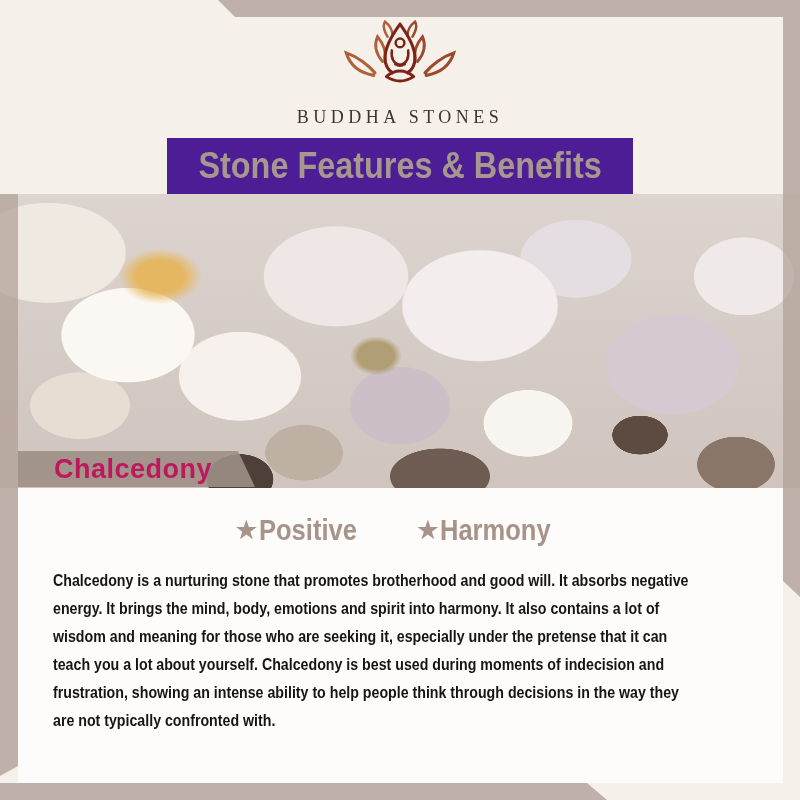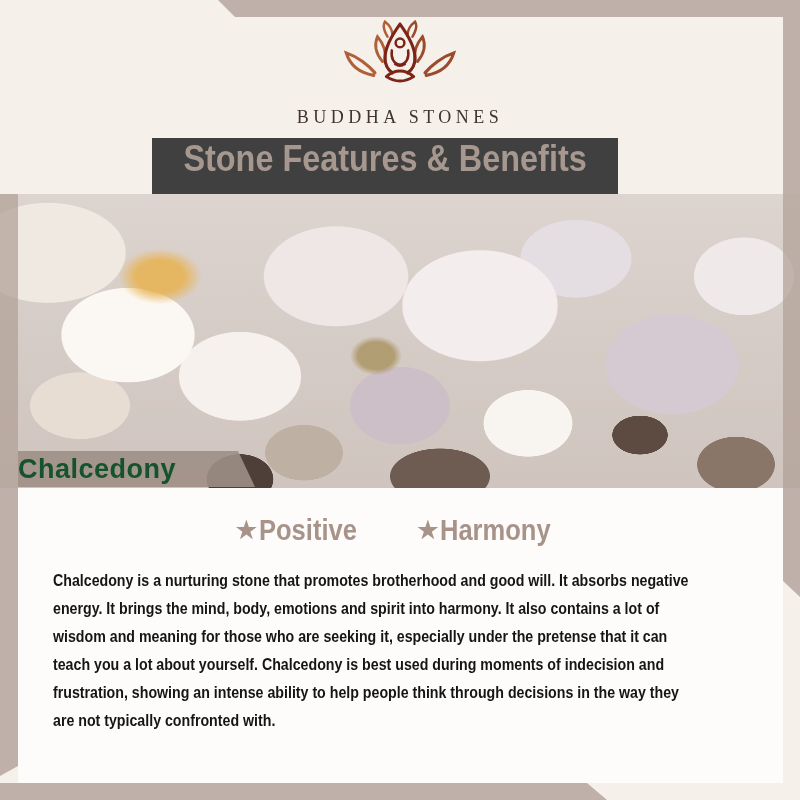--- a/index.html
+++ b/index.html
@@ -21,22 +21,22 @@
   .right-col-cream{position:absolute;left:783px;top:597px;width:17px;height:203px;background:#f5f0ea;}
   .bottom-bar{left:0;top:783px;width:800px;height:17px;
     clip-path:polygon(0 0,587px 0,607px 17px,0 17px);}
 
   
   .logo-block{position:absolute;left:0;top:20px;width:800px;display:flex;flex-direction:column;align-items:center;}
   .logo-block svg{display:block;}
   .brand-name{margin-top:5px;font-family:"Liberation Serif",serif;font-size:18px;letter-spacing:4.5px;color:#3f352d;}
 
   
-  .title-band{position:absolute;left:152px;top:138px;width:466px;height:56px;background:#404040;
-    display:flex;align-items:flex-start;justify-content:center;}
+  .title-band{position:absolute;left:167px;top:138px;width:466px;height:56px;background:#4c1d95;
+    display:flex;align-items:center;justify-content:center;}
   .title-band h1{margin:0;font-size:36px;font-weight:bold;color:#a6978f;white-space:nowrap;
     transform:scaleX(0.9);transform-origin:center;letter-spacing:0px;}
 
   
   .photo{position:absolute;left:0;top:194px;width:800px;height:294px;background-color:#d8cfc9;
     background-image:
       radial-gradient(60px 40px at 20% 28%, rgba(232,178,79,.85) 0 40%, rgba(232,178,79,0) 70%),
       radial-gradient(40px 30px at 47% 55%, rgba(168,146,94,.8) 0 45%, rgba(168,146,94,0) 65%),
       radial-gradient(90px 50px at 55% 96%, #6e5c52 0 55%, rgba(110,92,82,0) 56%),
       radial-gradient(60px 45px at 30% 97%, #4e4038 0 55%, rgba(78,64,56,0) 56%),
@@ -54,21 +54,21 @@
       radial-gradient(120px 90px at 84% 58%, #d5c9d2 0 55%, rgba(213,201,210,0) 56%),
       radial-gradient(90px 70px at 93% 28%, #efe9e9 0 55%, rgba(239,233,233,0) 56%),
       radial-gradient(80px 60px at 66% 78%, #f8f5f1 0 55%, rgba(248,245,241,0) 56%),
       linear-gradient(#ddd4cf,#cfc4be);}
 
   
   .stone-label{position:absolute;left:18px;top:451px;width:237px;height:36px;
     background:rgba(158,143,134,0.9);
     clip-path:polygon(0 0,220px 0,237px 36px,0 36px);
     display:flex;align-items:center;}
-  .stone-label span{color:#14532d;font-size:27px;font-weight:bold;letter-spacing:0.5px;}
+  .stone-label span{padding-left:36px;color:#be185d;font-size:27px;font-weight:bold;letter-spacing:0.5px;}
 
   
   .lower-panel{position:absolute;left:18px;top:488px;width:765px;height:295px;background:#fdfcfa;}
 
   
   .highlights{position:absolute;left:0;top:514px;width:800px;display:flex;justify-content:center;gap:46px;color:#a79389;}
   .hl-item{display:flex;align-items:center;}
   .hl-star{font-size:27px;line-height:1;}
   .hl-word{font-size:29px;font-weight:bold;white-space:nowrap;transform:scaleX(0.88);transform-origin:left center;}
 

